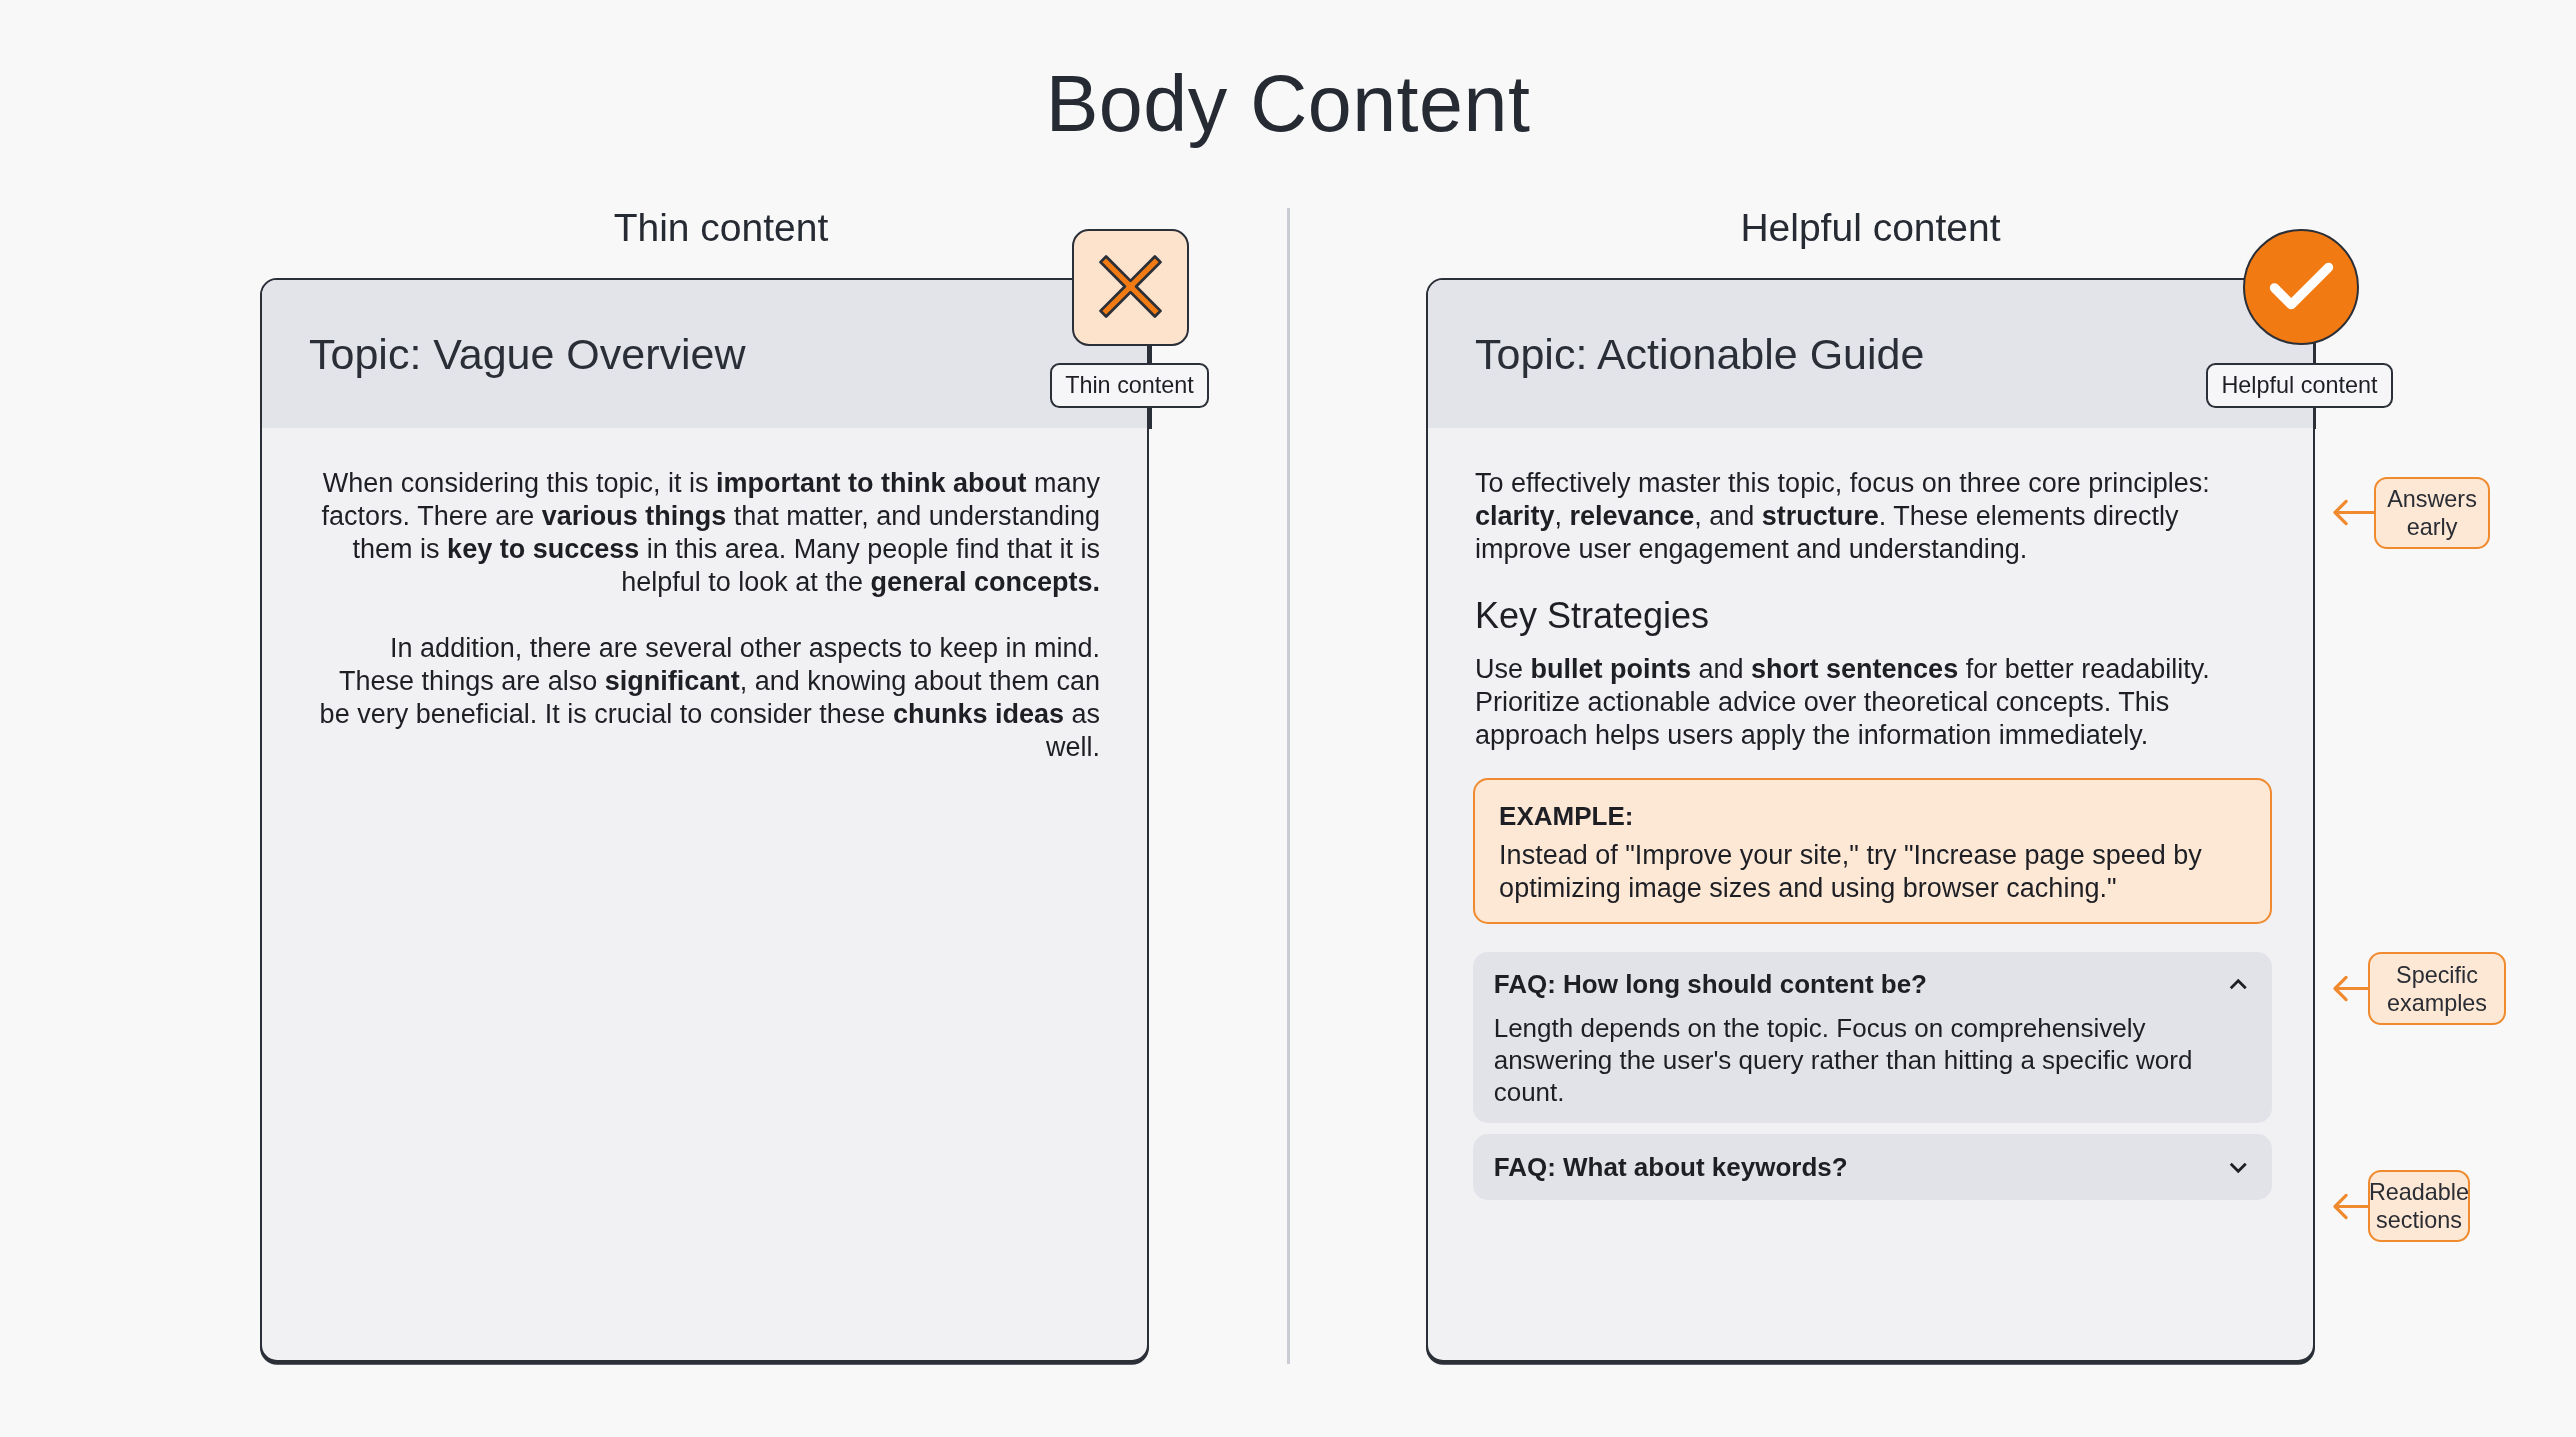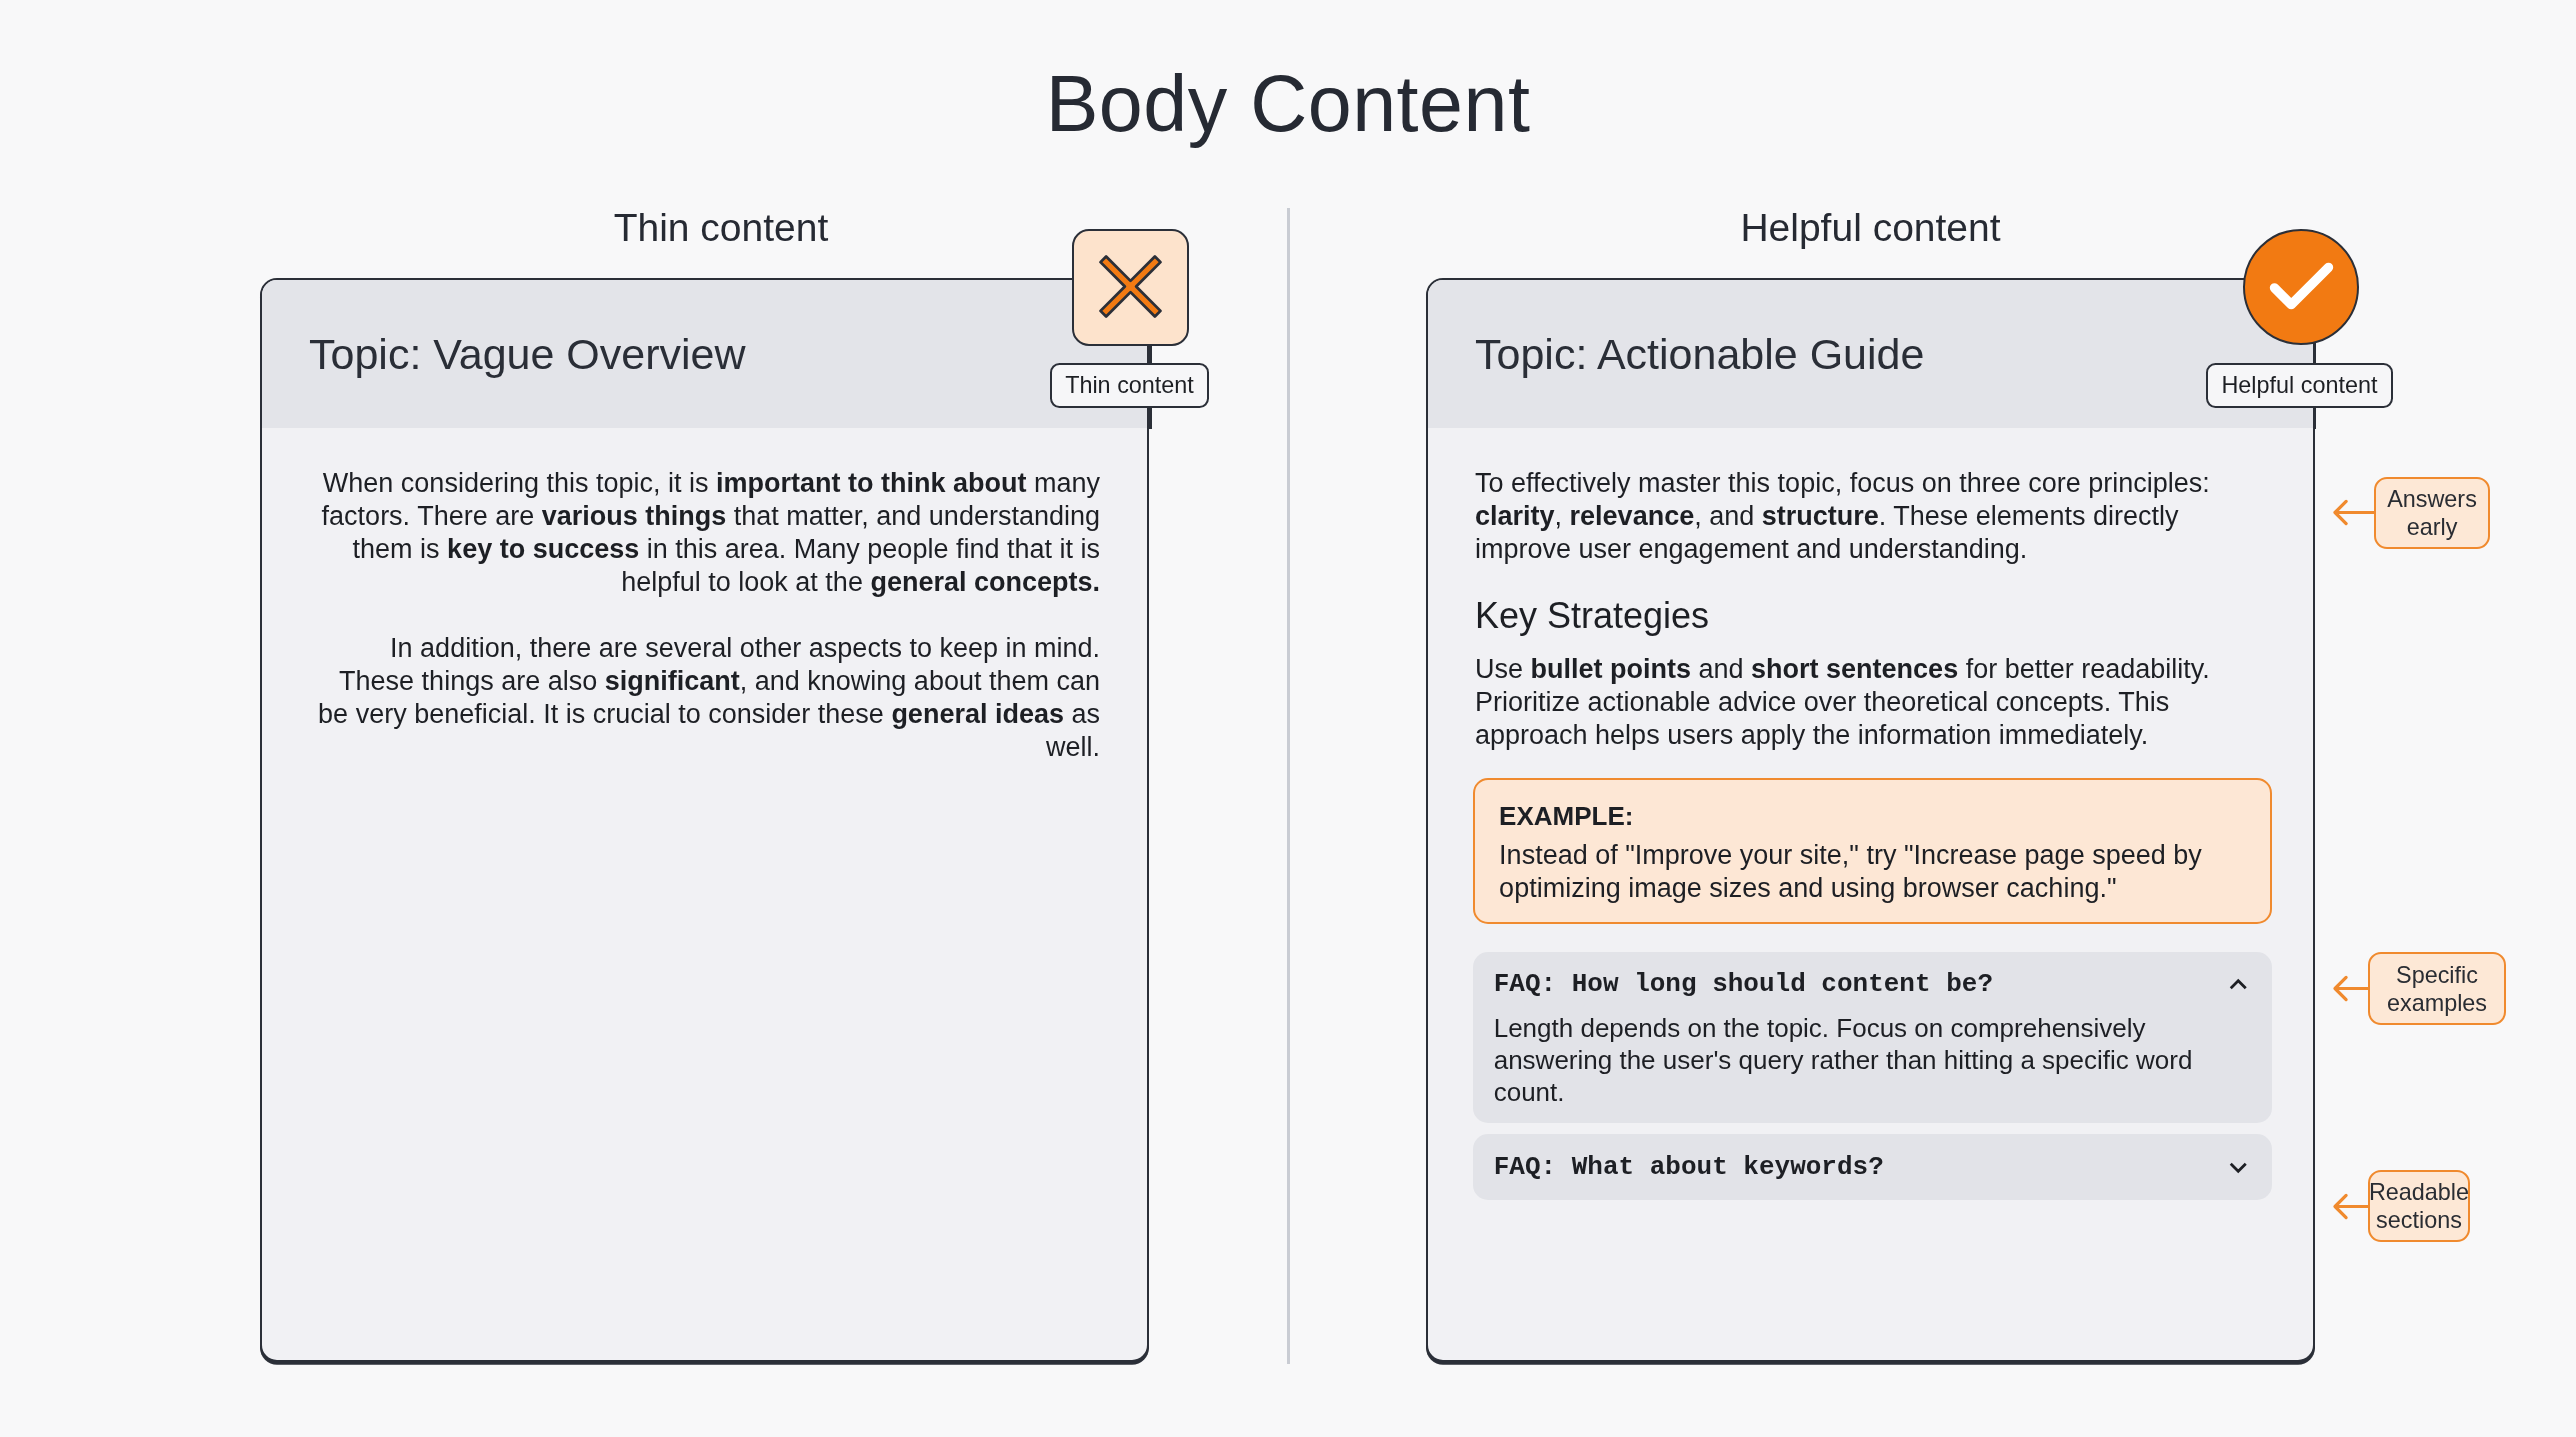--- a/index.html
+++ b/index.html
@@ -16,21 +16,21 @@
   .card-header { height: 148px; background: #e3e4e9; padding-left: 47px; display: flex; align-items: center; }
   .card-header h2 { font-size: 43px; font-weight: 400; color: #2a2e37; }
   .card-body { padding: 39px 47px 0 47px; font-size: 27px; line-height: 33px; color: #1d1f24; }
   .card-body p { margin-bottom: 33px; }
   .card-body b { font-weight: 700; }
   .card-body h3 { font-size: 36px; font-weight: 400; margin: 7.5px 0 20.6px 0; color: #1d1f24; }
 
   .example-box { border: 2.8px solid #f08a2e; background: #fde7d5; border-radius: 15px; padding: 20.6px 24px 17px 24px; margin: 0 0 28px 0; width: 799px; margin-left: -1.9px; }
   .example-title { font-weight: 700; font-size: 26px; margin-bottom: 5.6px; }
   .faq { background: #e2e3e8; border-radius: 15px; padding: 15px 20.6px; width: 799px; margin-left: -1.9px; margin-bottom: 11.2px; }
-  .faq-head { display: flex; justify-content: space-between; align-items: center; font-weight: 700; font-size: 26px; height: 36px; font-family: Liberation Mono, monospace; }
+  .faq-head { display: flex; justify-content: space-between; align-items: center; font-weight: 700; font-size: 26px; height: 36px; }
   .faq-answer { margin-top: 9.4px; font-size: 26px; line-height: 32px; }
   .chev { width: 26px; height: 26px; display: flex; align-items: center; justify-content: center; }
 
   .x-badge { left: 1072px; top: 229px; width: 117px; height: 117px; border: 2.8px solid #2b2f38; border-radius: 17px; background: #fde3cc; display: flex; align-items: center; justify-content: center; }
   .check-badge { left: 2243px; top: 229px; width: 116px; height: 116px; border-radius: 50%; border: 2.8px solid #2b2f38; background: #f27a12; display: flex; align-items: center; justify-content: center; }
   .connector { width: 2.8px; background: #2b2f38; }
   .pill { height: 45px; border: 2.8px solid #2b2f38; border-radius: 9.4px; background: #f6f6f8; font-size: 23.4px; display: flex; align-items: center; justify-content: center; color: #1d1f24; }
 
   .note { border: 2.8px solid #f08a2e; border-radius: 13px; background: #fde8d6; font-size: 23.4px; line-height: 28px; text-align: center; display: flex; align-items: center; justify-content: center; color: #2a2d33; }
 </style>
@@ -43,21 +43,21 @@
 <div class="abs col-label" style="left:1426px;width:889px;">Helpful content</div>
 
 <div class="abs divider"></div>
 
 <div class="abs card" style="left:260px;text-align:right;">
   <div class="card-header">
     <h2>Topic: Vague Overview</h2>
   </div>
   <div class="card-body">
     <p class="rich"><span>When considering this topic, it is </span><b>important to think about</b><span> many factors. There are </span><b>various things</b><span> that matter, and understanding them is </span><b>key to success</b><span> in this area. Many people find that it is helpful to look at the </span><b>general concepts.</b></p>
-    <p class="rich"><span>In addition, there are several other aspects to keep in mind. These things are also </span><b>significant</b><span>, and knowing about them can be very beneficial. It is crucial to consider these </span><b>general ideas</b><span> as well.</span></p>
+    <p class="rich"><span>In addition, there are several other aspects to keep in mind. These things are also </span><b>significant</b><span>, and knowing about them can be very beneficial. It is crucial to consider these </span><b>chunks ideas</b><span> as well.</span></p>
   </div>
 </div>
 
 <div class="abs connector" style="left:1149px;top:344px;height:20.6px;"></div>
 <div class="abs connector" style="left:1149px;top:408px;height:20.6px;"></div>
 <div class="abs x-badge">
   <span>
     <svg width="75" height="75" viewBox="0 0 80 80">
       <path d="M8 14 L14 8 L40 34 L66 8 L72 14 L46 40 L72 66 L66 72 L40 46 L14 72 L8 66 L34 40 Z" fill="#f27a12" stroke="#2b2f38" stroke-width="3" stroke-linejoin="round"></path>
     </svg>

